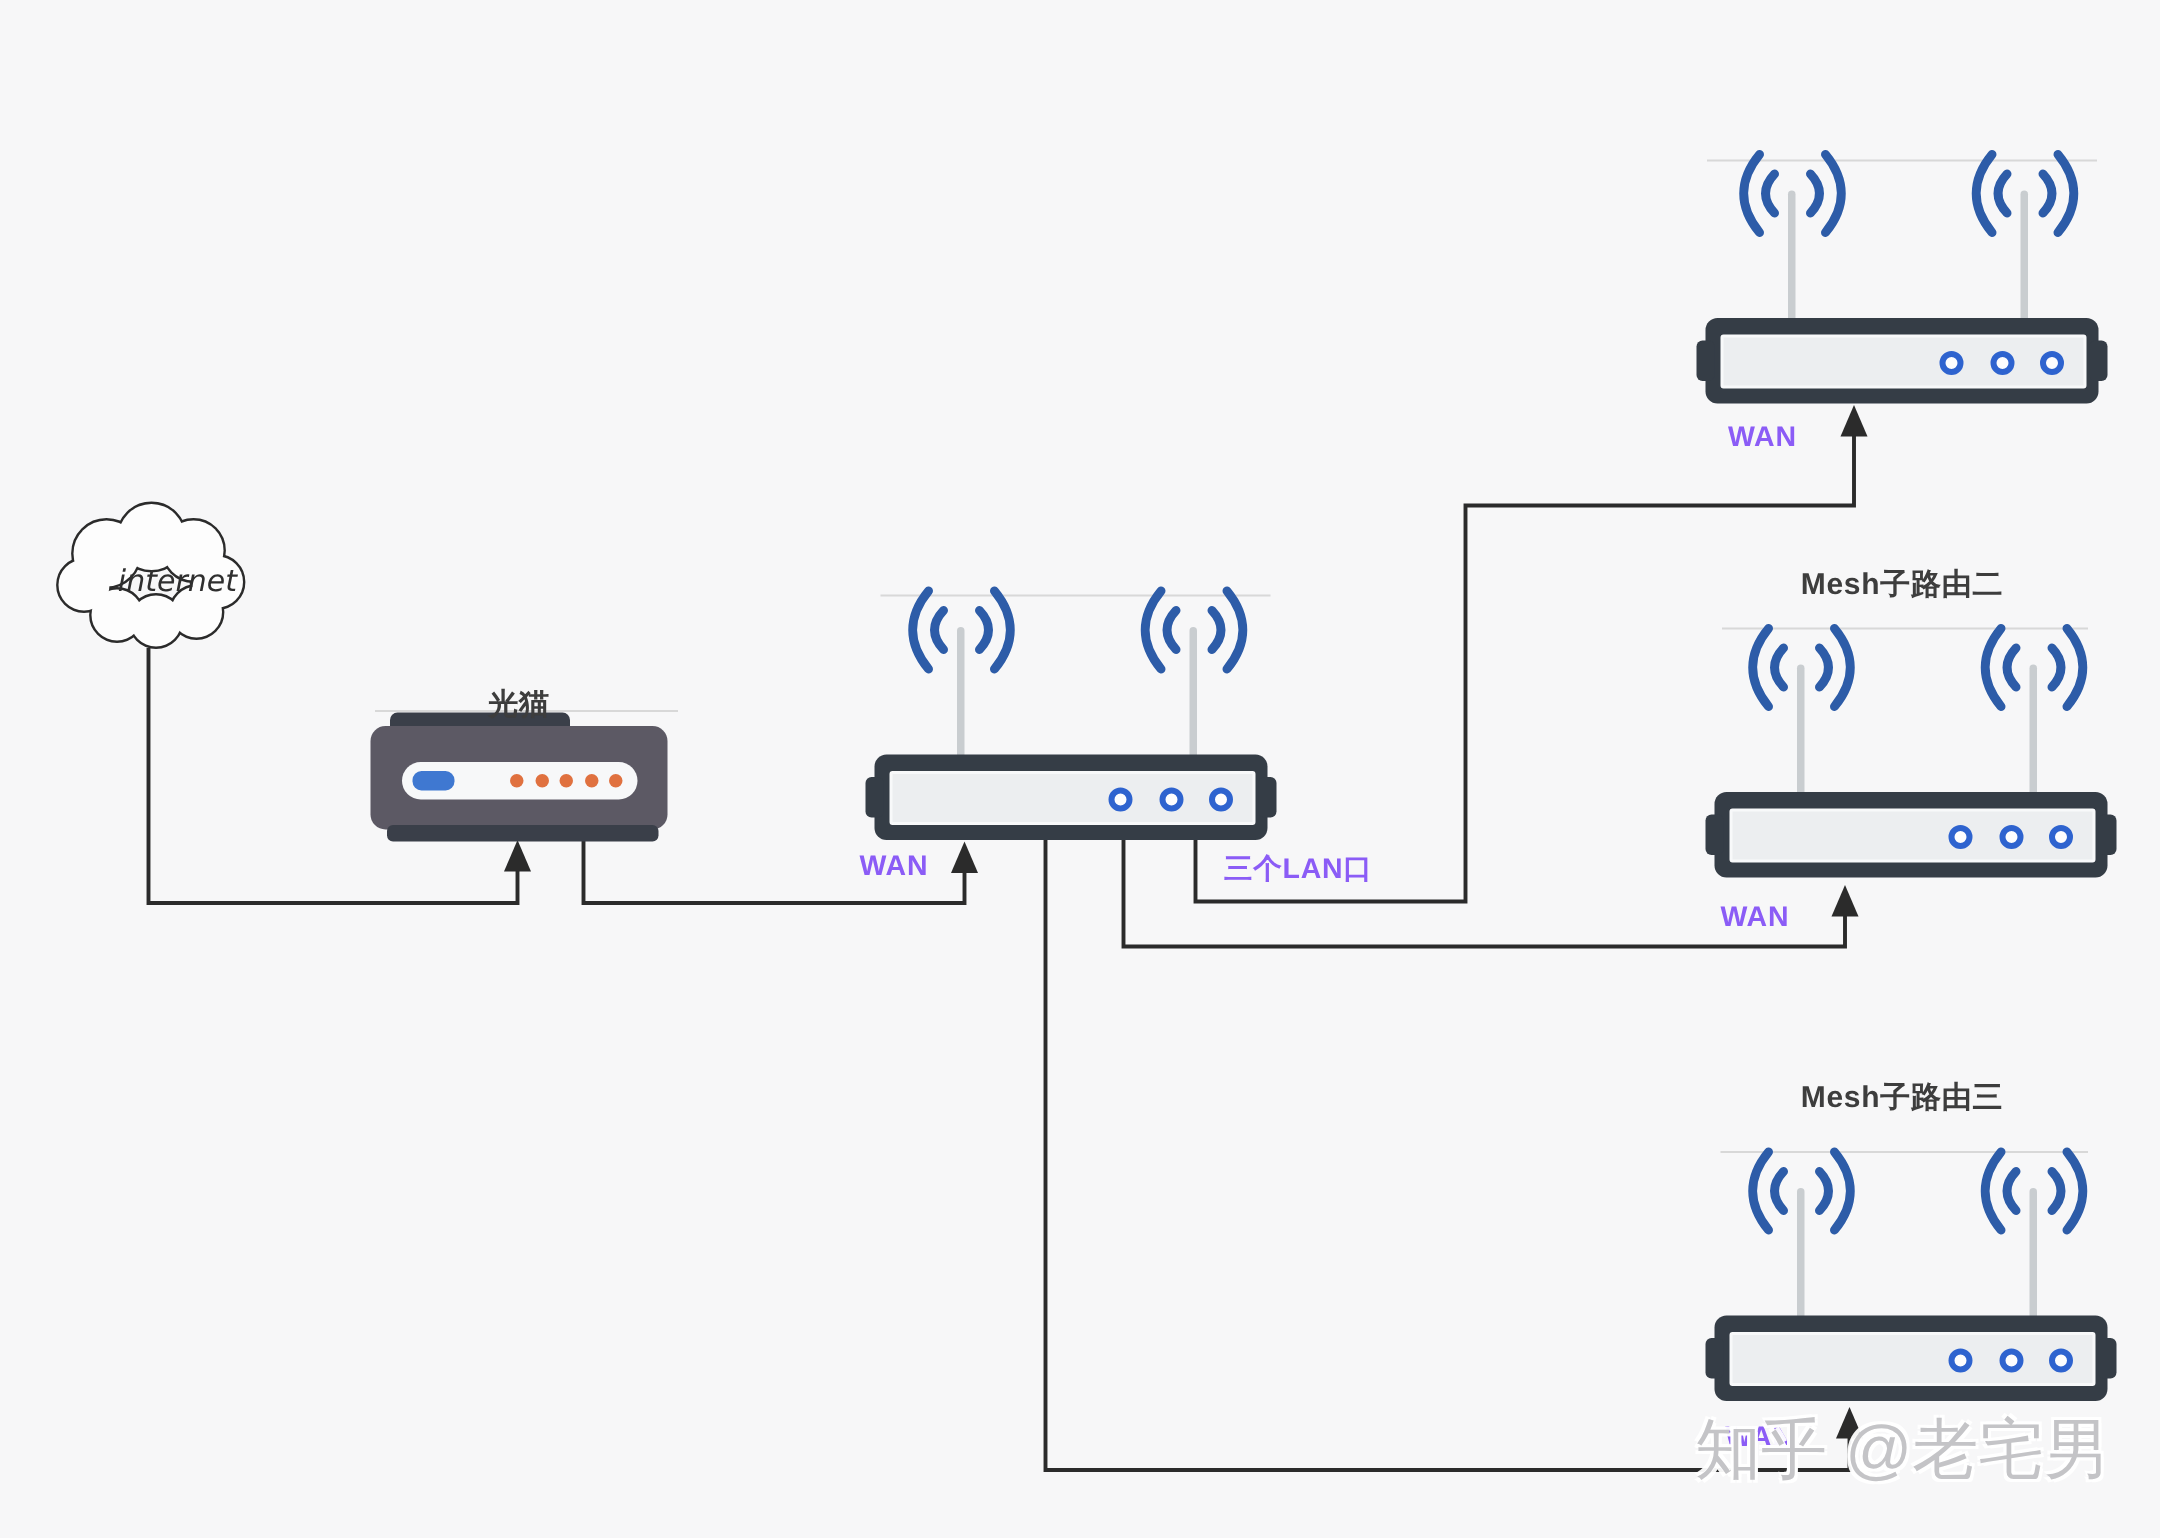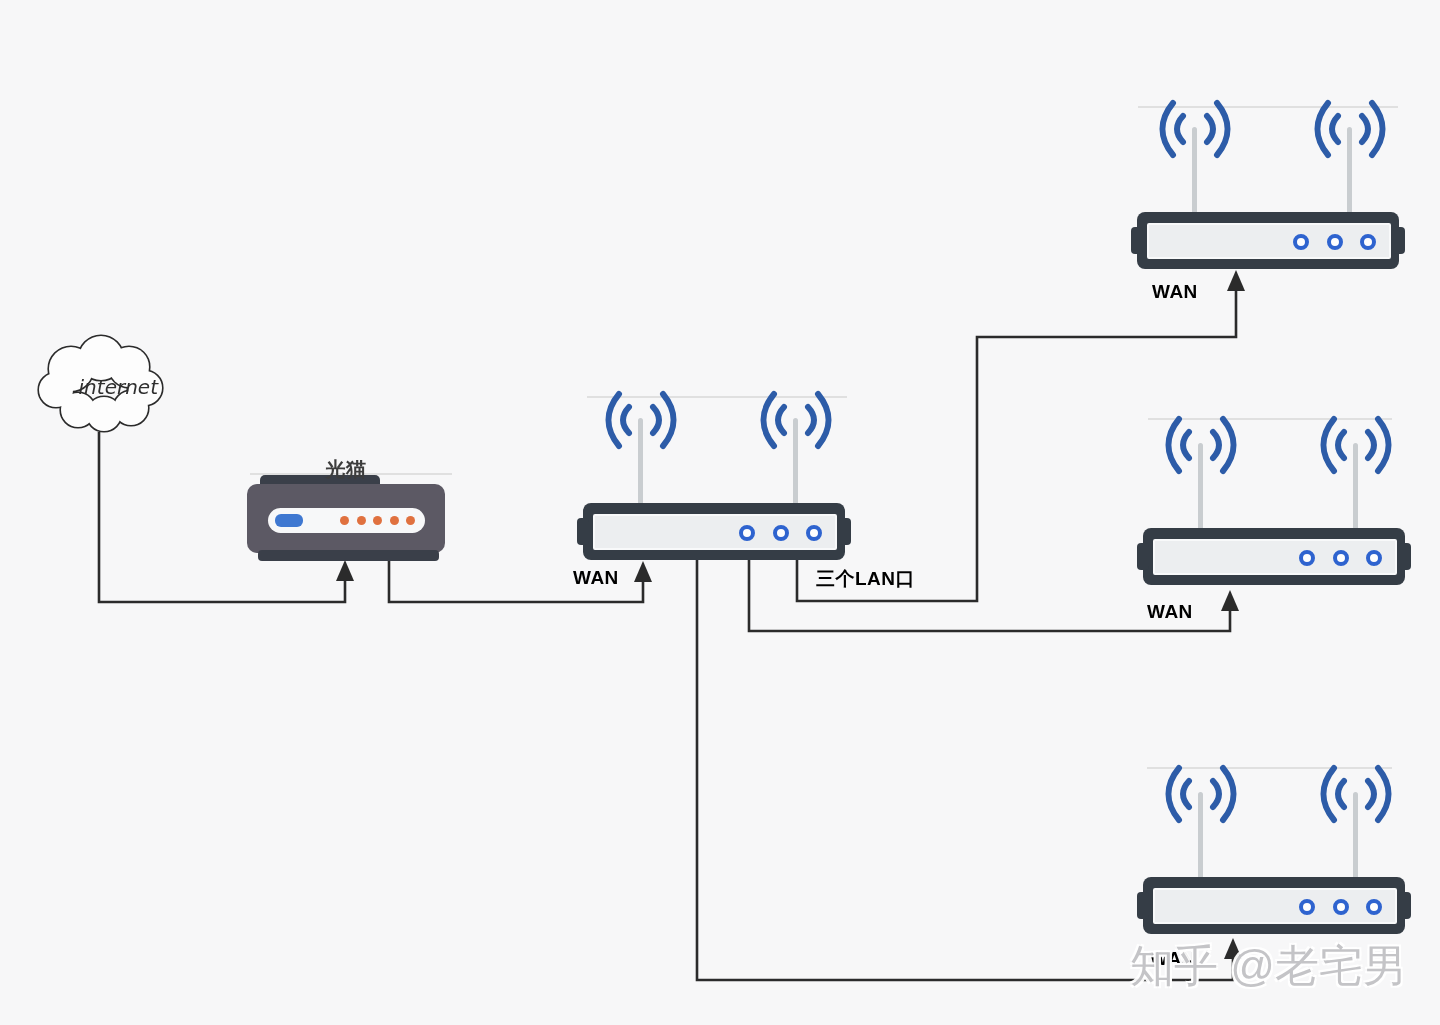--- a/index.html
+++ b/index.html
@@ -4,21 +4,21 @@
 <style>
   html,body{margin:0;padding:0;}
   body{font-family:"Liberation Sans",sans-serif;background:#ffffff;}
   .canvas{position:relative;width:1440px;height:1025px;background:#f7f7f8;overflow:hidden;}
 
   
   .wires{position:absolute;left:0;top:0;width:1440px;height:1025px;z-index:1;}
 
   
   .device-title{position:absolute;z-index:4;font-size:20px;font-weight:bold;color:#3d3d3d;text-align:center;letter-spacing:.5px;}
-  .port-label{position:absolute;z-index:4;font-size:19px;font-weight:bold;color:#000000;letter-spacing:.5px;}
+  .port-label{position:absolute;z-index:4;font-size:19px;font-weight:bold;color:#8b5cf6;letter-spacing:.5px;}
 
   
   .router{position:absolute;width:262px;height:144px;z-index:2;}
   .antenna{position:absolute;top:2px;width:5px;height:92px;background:#c9cdd0;border-radius:3px;}
   .antenna.a1{left:55px;}
   .antenna.a2{left:210px;}
   .wifi{position:absolute;top:-28px;width:120px;height:64px;}
   .wifi.w1{left:-2px;}
   .wifi.w2{left:153px;}
   .router-body{position:absolute;left:0;top:87px;width:262px;height:57px;background:#353d46;border-radius:8px;}
@@ -177,20 +177,21 @@
       <div class="router-ear right"></div>
       <div class="router-panel">
         <span class="led l1"></span>
         <span class="led l2"></span>
         <span class="led l3"></span>
       </div>
     </div>
   </div>
   <div class="port-label" style="left:1152px;top:281px;">WAN</div>
 
+  <div class="device-title" style="left:1137px;top:376px;width:262px;">Mesh子路由二</div>
   <div class="router" style="left:1143px;top:441px;">
     <div class="antenna a1"></div>
     <div class="antenna a2"></div>
     <svg class="wifi w1" viewBox="-60 -32 120 64">
       <g fill="none" stroke="#2d5ca8" stroke-width="6" stroke-linecap="round">
         <path d="M -22 -26 C -36 -9 -36 9 -22 26"></path>
           <path d="M -12 -13 C -20 -4.5 -20 4.5 -12 13"></path>
         <path d="M 12 -13 C 20 -4.5 20 4.5 12 13"></path>
           <path d="M 22 -26 C 36 -9 36 9 22 26"></path>
       </g>
@@ -208,20 +209,21 @@
       <div class="router-ear right"></div>
       <div class="router-panel">
         <span class="led l1"></span>
         <span class="led l2"></span>
         <span class="led l3"></span>
       </div>
     </div>
   </div>
   <div class="port-label" style="left:1147px;top:601px;">WAN</div>
 
+  <div class="device-title" style="left:1137px;top:718px;width:262px;">Mesh子路由三</div>
   <div class="router" style="left:1143px;top:790px;">
     <div class="antenna a1"></div>
     <div class="antenna a2"></div>
     <svg class="wifi w1" viewBox="-60 -32 120 64">
       <g fill="none" stroke="#2d5ca8" stroke-width="6" stroke-linecap="round">
         <path d="M -22 -26 C -36 -9 -36 9 -22 26"></path>
           <path d="M -12 -13 C -20 -4.5 -20 4.5 -12 13"></path>
         <path d="M 12 -13 C 20 -4.5 20 4.5 12 13"></path>
           <path d="M 22 -26 C 36 -9 36 9 22 26"></path>
       </g>

